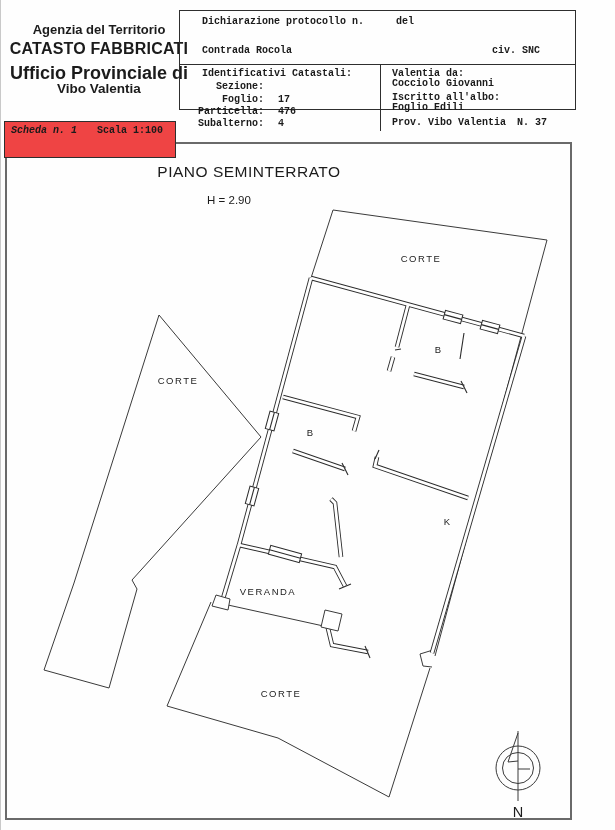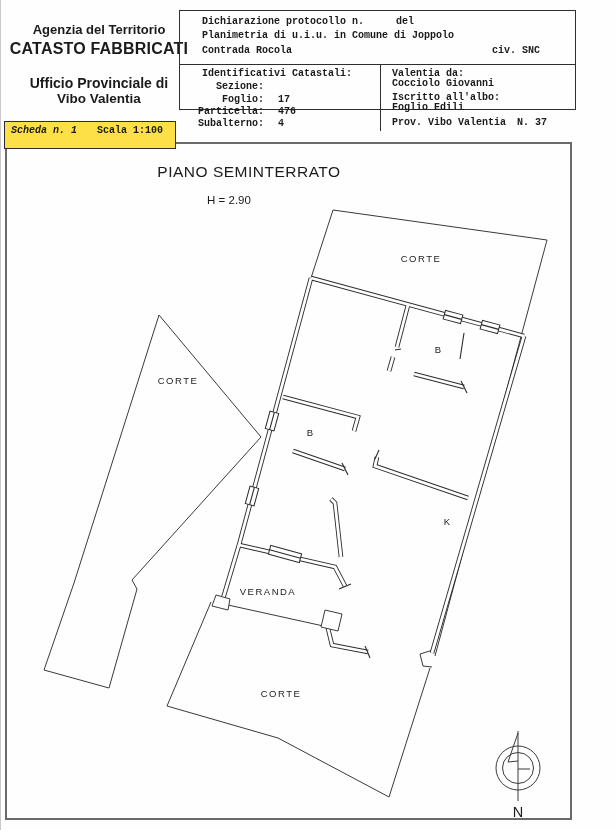--- a/index.html
+++ b/index.html
@@ -5,35 +5,35 @@
   html,body{margin:0;padding:0;background:#ffffff;}
   .page{
     position:relative;width:615px;height:830px;background:#fefefe;
     font-family:"Liberation Sans",sans-serif;color:#1b1b1b;overflow:hidden;
     border-left:1px solid #c9c9c9;box-sizing:border-box;
   }
   
   .letterhead{position:absolute;left:8px;top:22px;width:180px;text-align:center;}
   .lh1{font-size:13px;font-weight:700;line-height:15px;}
   .lh2{font-size:16px;font-weight:700;line-height:20px;margin-top:2px;letter-spacing:.2px;}
-  .lh3{font-size:14px;font-weight:700;line-height:16px;margin-top:16px;}
+  .lh3{font-size:18px;font-weight:700;line-height:16px;margin-top:6px;}
   .lh4{font-size:13.5px;font-weight:700;line-height:16px;}
   
   .hdr{position:absolute;left:178px;top:10px;width:397px;height:100px;
        border:1.2px solid #2e2e2e;box-sizing:border-box;
        font-family:"Liberation Mono",monospace;font-weight:700;font-size:10px;}
   .hdr .t{position:absolute;white-space:pre;}
   .hdr-div{position:absolute;left:0;top:53px;width:100%;border-top:1.2px solid #2e2e2e;}
   .hdr-vdiv{position:absolute;left:200px;top:53px;height:67px;border-left:1.2px solid #2e2e2e;}
   .lblrow{position:absolute;display:flex;white-space:pre;}
   .lblrow .lbl{display:inline-block;width:84px;text-align:right;}
   .lblrow .val{display:inline-block;margin-left:14px;}
   
-  .scheda{position:absolute;left:3px;top:121px;width:172px;height:28px;
-          border:1.5px solid #2e2e2e;background:#fde047;box-sizing:border-box;z-index:3;
+  .scheda{position:absolute;left:3px;top:121px;width:172px;height:37px;
+          border:1.5px solid #2e2e2e;background:#ef4444;box-sizing:border-box;z-index:3;
           font-family:"Liberation Mono",monospace;font-weight:700;font-size:10px;line-height:17px;}
   .scheda .s1{position:absolute;left:6px;font-style:italic;}
   .scheda .s2{position:absolute;left:92px;}
   
   .frame{position:absolute;left:4px;top:142px;width:567px;height:678px;
          border:2px solid #6a6a6a;box-sizing:border-box;z-index:1;}
   .plan-svg{position:absolute;left:0;top:0;z-index:2;}
   
   .ln{stroke:#3a3a3a;stroke-width:1;fill:none;}
   .wb{stroke:#2b2b2b;stroke-width:4.6;fill:none;stroke-linejoin:miter;}
@@ -51,21 +51,20 @@
   <div class="letterhead">
     <div class="lh1">Agenzia del Territorio</div>
     <div class="lh2">CATASTO FABBRICATI</div>
     <div class="lh3">Ufficio Provinciale di</div>
     <div class="lh4">Vibo Valentia</div>
   </div>
 
   <div class="hdr">
     <span class="t" style="left:22px;top:5px">Dichiarazione protocollo n.</span>
     <span class="t" style="left:216px;top:5px">del</span>
-    <span class="t" style="left:22px;top:19px">Planimetria di u.i.u. in Comune di Joppolo</span>
     <span class="t" style="left:22px;top:34px">Contrada Rocola</span>
     <span class="t" style="left:312px;top:34px">civ. SNC</span>
     <div class="hdr-div"></div>
     <div class="hdr-vdiv"></div>
 
     <span class="t" style="left:22px;top:57px">Identificativi Catastali:</span>
     <div class="lblrow" style="left:0;top:70px">
       <span class="lbl">Sezione:</span>
       <span class="val"></span>
     </div>

